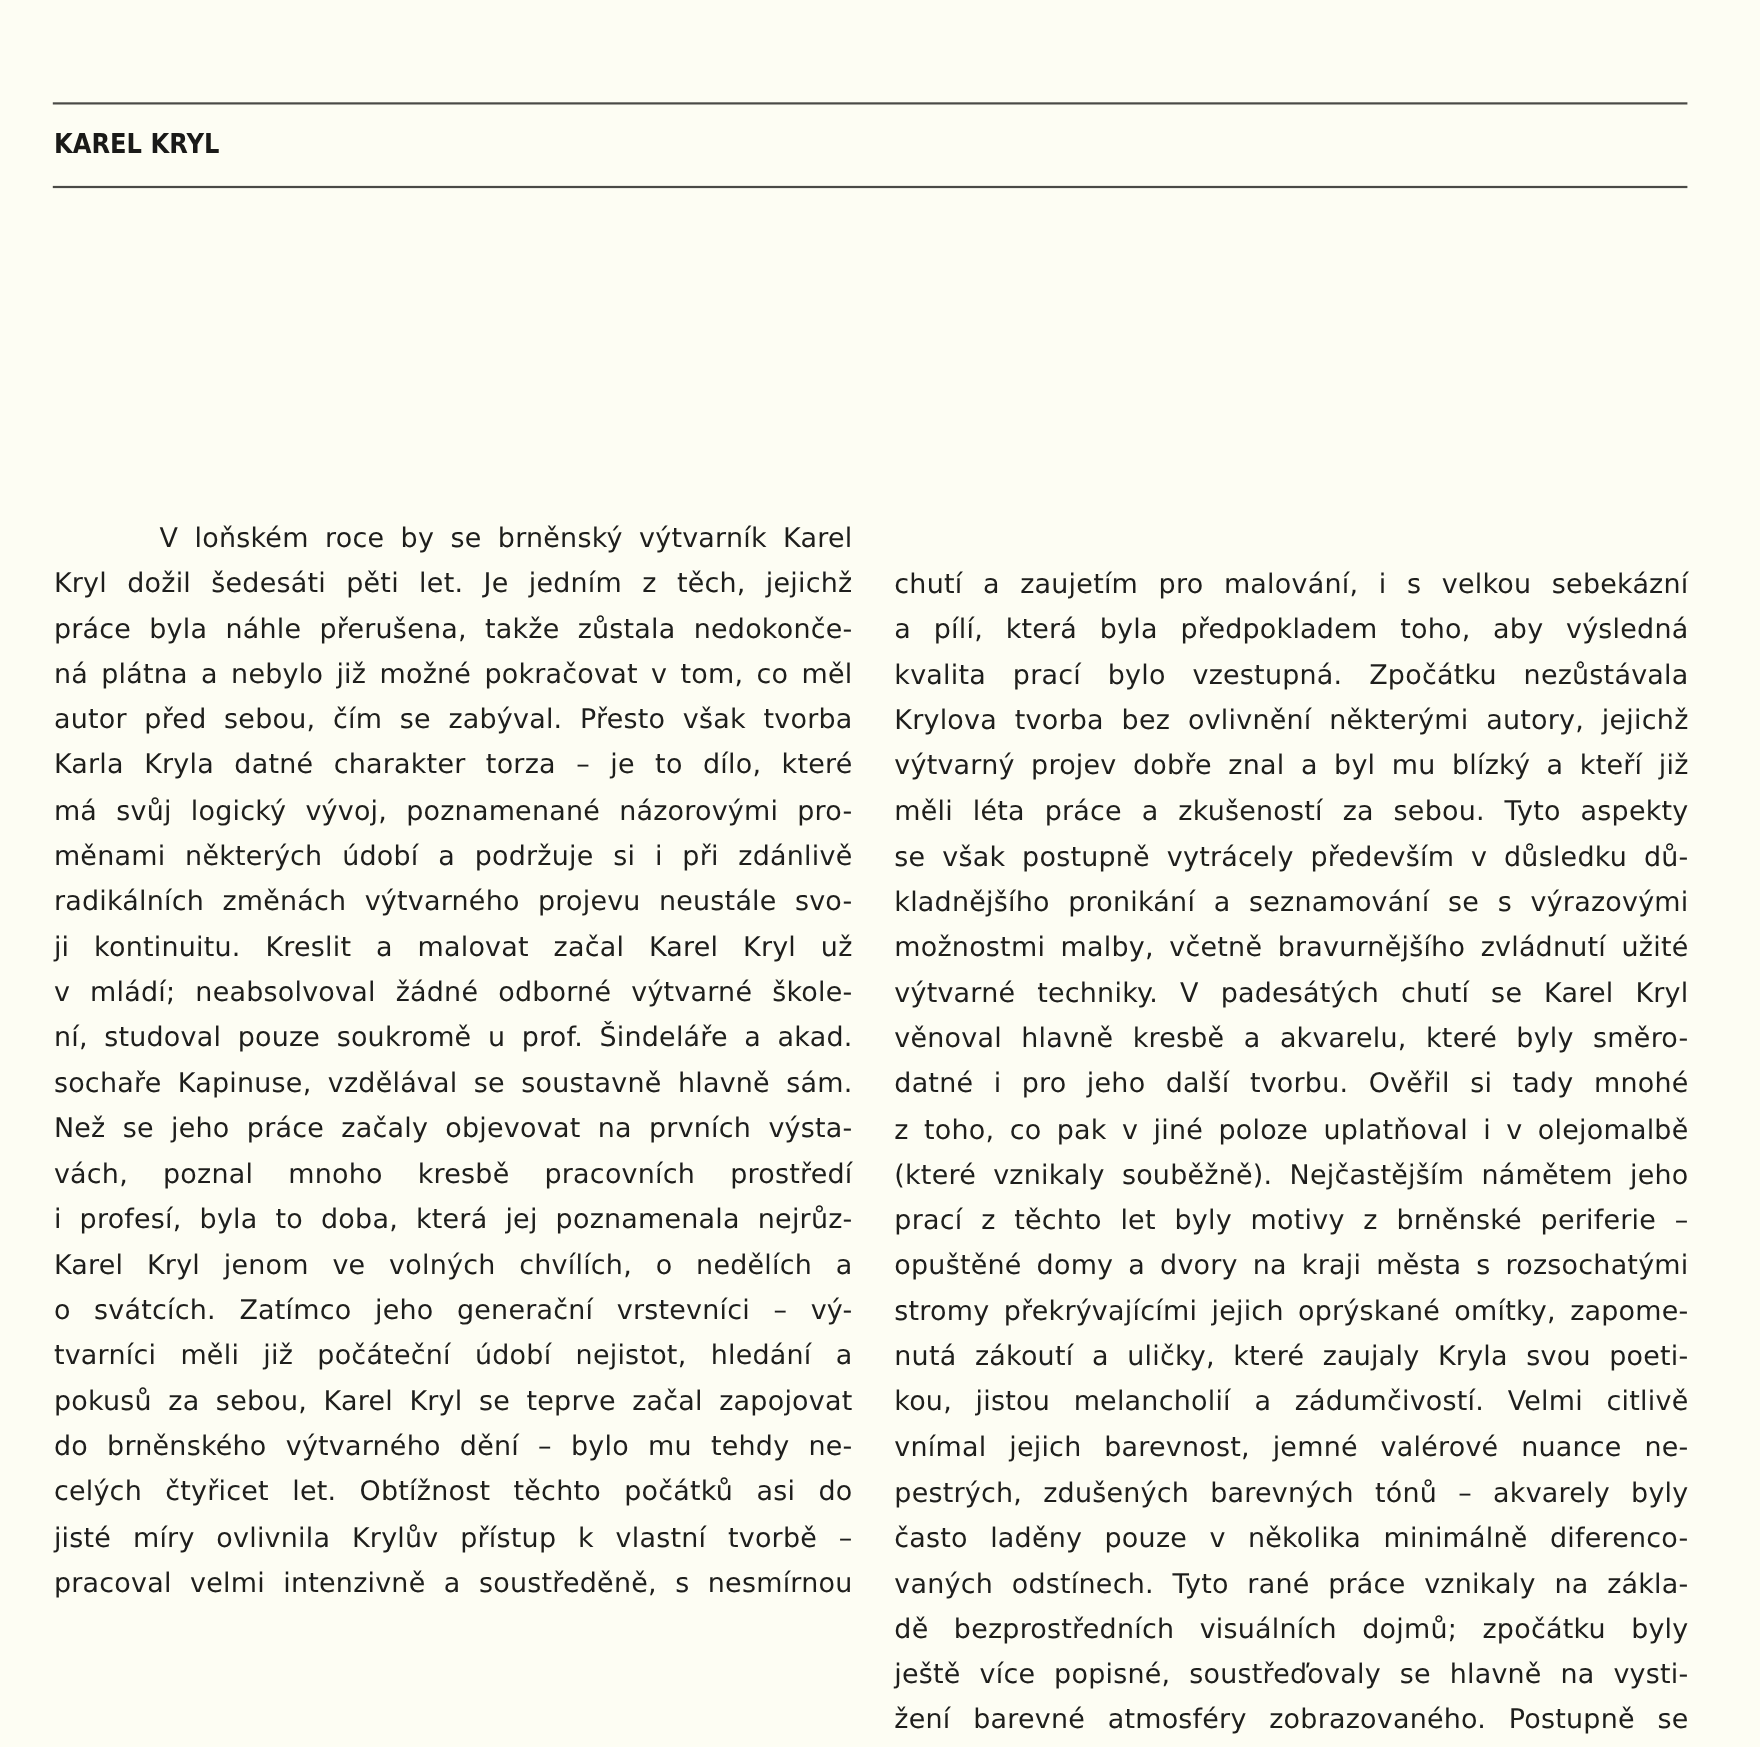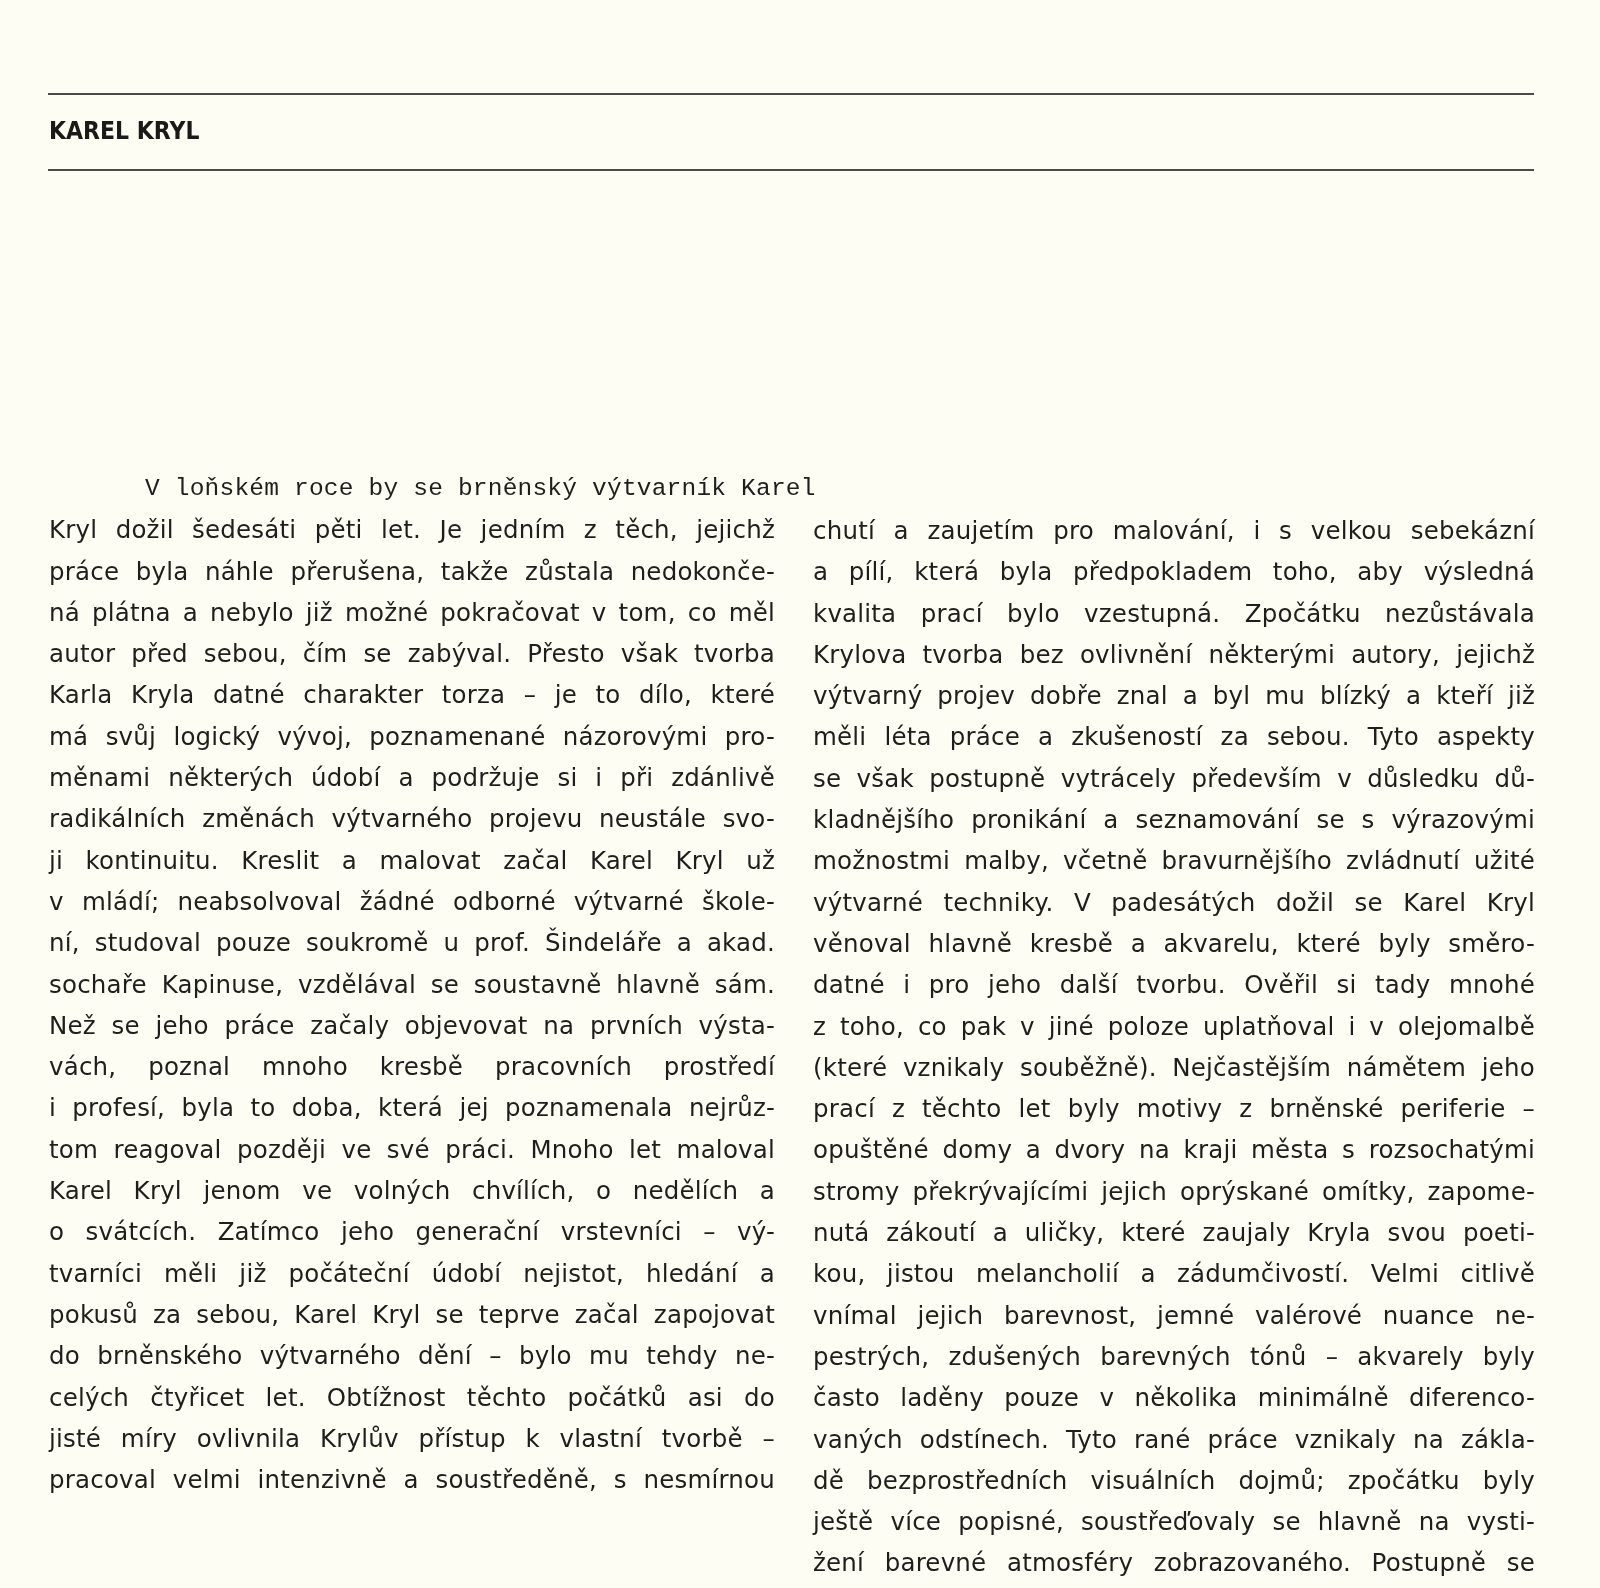--- a/index.html
+++ b/index.html
@@ -51,21 +51,21 @@
   .line {
     display: block;
     height: 41.3px;
     line-height: 41.3px;
     font-size: 24.5px;
     white-space: nowrap;
     text-align: justify;
     text-align-last: justify;
     letter-spacing: 0.2px;
   }
-  .line.indent { padding-left: 96px; font-family: Liberation Mono, monospace; }
+  .line.indent { padding-left: 96px; }
 </style>
 </head>
 <body>
 
 <div class="page">
 
   <div class="rule top"></div>
   <h1 class="title">KAREL KRYL</h1>
   <div class="rule bottom"></div>
 
@@ -79,42 +79,41 @@
     <span class="line">má svůj logický vývoj, poznamenané názorovými pro-</span>
     <span class="line">měnami některých údobí a podržuje si i při zdánlivě</span>
     <span class="line">radikálních změnách výtvarného projevu neustále svo-</span>
     <span class="line">ji kontinuitu. Kreslit a malovat začal Karel Kryl už</span>
     <span class="line">v mládí; neabsolvoval žádné odborné výtvarné škole-</span>
     <span class="line">ní, studoval pouze soukromě u prof. Šindeláře a akad.</span>
     <span class="line">sochaře Kapinuse, vzdělával se soustavně hlavně sám.</span>
     <span class="line">Než se jeho práce začaly objevovat na prvních výsta-</span>
     <span class="line">vách, poznal mnoho kresbě pracovních prostředí</span>
     <span class="line">i profesí, byla to doba, která jej poznamenala nejrůz-</span>
-    <span class="line">tom reagoval později ve své práci. Mnoho let maloval</span>
     <span class="line">Karel Kryl jenom ve volných chvílích, o nedělích a</span>
     <span class="line">o svátcích. Zatímco jeho generační vrstevníci – vý-</span>
     <span class="line">tvarníci měli již počáteční údobí nejistot, hledání a</span>
     <span class="line">pokusů za sebou, Karel Kryl se teprve začal zapojovat</span>
     <span class="line">do brněnského výtvarného dění – bylo mu tehdy ne-</span>
     <span class="line">celých čtyřicet let. Obtížnost těchto počátků asi do</span>
     <span class="line">jisté míry ovlivnila Krylův přístup k vlastní tvorbě –</span>
     <span class="line">pracoval velmi intenzivně a soustředěně, s nesmírnou</span>
   </div>
 
   <div class="column right">
     <span class="line">chutí a zaujetím pro malování, i s velkou sebekázní</span>
     <span class="line">a pílí, která byla předpokladem toho, aby výsledná</span>
     <span class="line">kvalita prací bylo vzestupná. Zpočátku nezůstávala</span>
     <span class="line">Krylova tvorba bez ovlivnění některými autory, jejichž</span>
     <span class="line">výtvarný projev dobře znal a byl mu blízký a kteří již</span>
     <span class="line">měli léta práce a zkušeností za sebou. Tyto aspekty</span>
     <span class="line">se však postupně vytrácely především v důsledku dů-</span>
     <span class="line">kladnějšího pronikání a seznamování se s výrazovými</span>
     <span class="line">možnostmi malby, včetně bravurnějšího zvládnutí užité</span>
-    <span class="line">výtvarné techniky. V padesátých dožil se Karel Kryl</span>
+    <span class="line">výtvarné techniky. V padesátých chutí se Karel Kryl</span>
     <span class="line">věnoval hlavně kresbě a akvarelu, které byly směro-</span>
     <span class="line">datné i pro jeho další tvorbu. Ověřil si tady mnohé</span>
     <span class="line">z toho, co pak v jiné poloze uplatňoval i v olejomalbě</span>
     <span class="line">(které vznikaly souběžně). Nejčastějším námětem jeho</span>
     <span class="line">prací z těchto let byly motivy z brněnské periferie –</span>
     <span class="line">opuštěné domy a dvory na kraji města s rozsochatými</span>
     <span class="line">stromy překrývajícími jejich oprýskané omítky, zapome-</span>
     <span class="line">nutá zákoutí a uličky, které zaujaly Kryla svou poeti-</span>
     <span class="line">kou, jistou melancholií a zádumčivostí. Velmi citlivě</span>
     <span class="line">vnímal jejich barevnost, jemné valérové nuance ne-</span>

